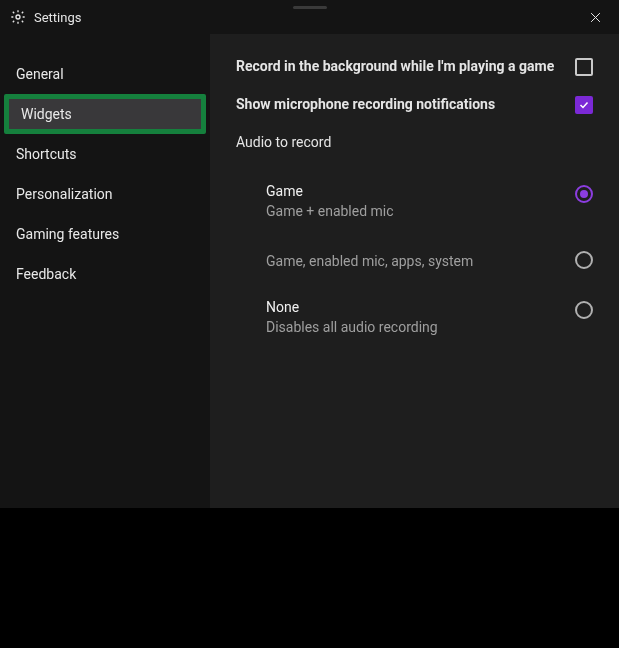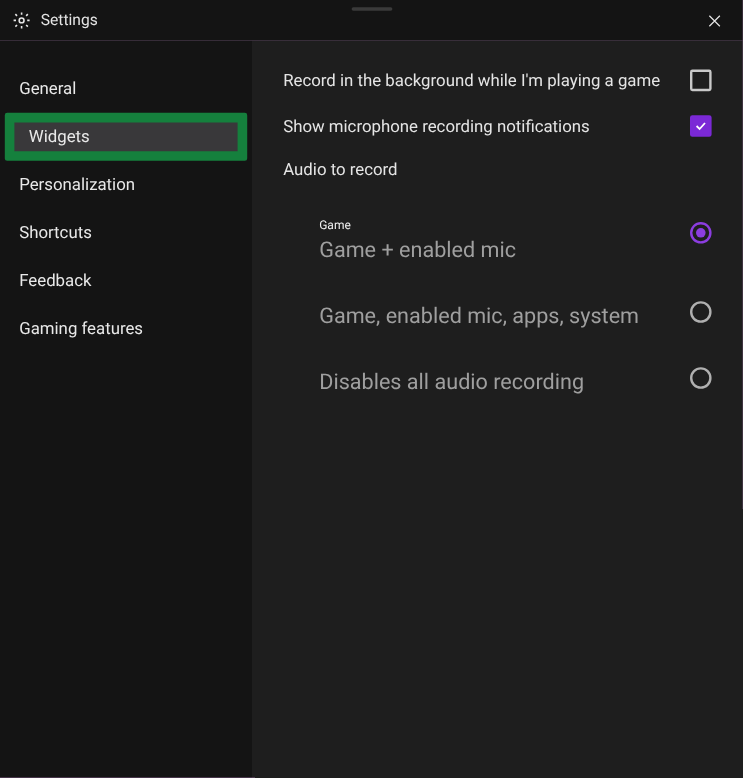--- a/index.html
+++ b/index.html
@@ -6,22 +6,22 @@
     body {
       font-family: "Segoe UI", Roboto, Arial, sans-serif;
       background:#000;
       width:619px;
       height:648px;
       overflow:hidden;
     }
     .window {
       position:relative;
       width:619px;
-      height:648px;
-      background:#f0abfc;
+      height:508px;
+      background:#bef264;
     }
     .titlebar {
       display:flex;
       align-items:center;
       height:34px;
       padding:0 10px;
       color:#e5e5e5;
       background:#141414;
     }
     .titlebar .gear { flex:0 0 auto; display:flex; align-items:center; justify-content:center; width:16px; height:16px; }
@@ -51,21 +51,21 @@
     .nav-item {
       display:flex;
       align-items:center;
       height:40px;
       padding:0 16px;
       font-size:14px;
       cursor:pointer;
     }
     .nav-item.active {
       background:#39383a;
-      border:8px solid #15803d;
+      border:5px solid #15803d;
       border-radius:2px;
       margin:0 4px;
       padding:0 12px;
     }
     .content {
       flex:1;
       background:#1e1e1e;
       color:#e9e9e9;
       padding:24px 26px 0 26px;
       position:relative;
@@ -73,23 +73,24 @@
     .section-header {
       display:flex;
       align-items:center;
       gap:8px;
       margin-bottom:18px;
     }
     .section-header .shield { width:14px; height:14px; display:flex; align-items:center; justify-content:center; }
     .section-title { font-size:14.5px; font-weight:600; color:#f1f1f1; }
     .setting-row {
       display:flex;
-      align-items:flex-end;
+      align-items:flex-start;
       justify-content:space-between;
       margin-bottom:20px;
+      font-weight:bold;
     }
     .setting-label { font-size:14px; color:#e5e5e5; }
     .checkbox {
       width:18px; height:18px;
       border:2px solid #c9c9c9;
       border-radius:2px;
       display:flex; align-items:center; justify-content:center;
       cursor:pointer;
     }
     .checkbox.checked {
@@ -99,22 +100,22 @@
     .checkmark { width:12px; height:12px; }
     .subheader { font-size:14px; color:#e5e5e5; margin-bottom:33px; }
     .radio-list { padding-left:30px; }
     .radio-row {
       display:flex;
       align-items:flex-start;
       justify-content:space-between;
       margin-bottom:30px;
       cursor:pointer;
     }
-    .radio-text .radio-title { font-size:10px; color:#f1f1f1; }
-    .radio-text .radio-desc { font-size:18px; color:#9f9f9f; margin-top:4px; }
+    .radio-text .radio-title { font-size:14px; color:#f1f1f1; }
+    .radio-text .radio-desc { font-size:14px; color:#9f9f9f; margin-top:4px; }
     .radio {
       flex:0 0 auto;
       width:18px; height:18px;
       border:2px solid #b0b0b0;
       border-radius:50%;
       display:flex; align-items:center; justify-content:center;
       margin-top:2px;
     }
     .radio.sel { border-color:#8c3de0; }
     .radio.sel .dot {
@@ -144,30 +145,30 @@
   <div class="body">
     <div class="sidebar">
       <div class="nav-spacer"></div>
       <div class="nav-item">
           <span>General</span>
         </div>
       <div class="nav-item active">
           <span>Widgets</span>
         </div>
       <div class="nav-item">
+          <span>Shortcuts</span>
+        </div>
+      <div class="nav-item">
           <span>Personalization</span>
         </div>
       <div class="nav-item">
-          <span>Shortcuts</span>
+          <span>Gaming features</span>
         </div>
       <div class="nav-item">
           <span>Feedback</span>
-        </div>
-      <div class="nav-item">
-          <span>Gaming features</span>
         </div>
     </div>
 
     <div class="content">
 
       <div class="setting-row">
         <span class="setting-label">Record in the background while I'm playing a game</span>
         <span class="checkbox"></span>
       </div>
 
@@ -193,20 +194,21 @@
             </span>
         </div>
         <div class="radio-row">
           <div class="radio-text">
             <div class="radio-desc">Game, enabled mic, apps, system</div>
           </div>
           <span class="radio"></span>
         </div>
         <div class="radio-row">
           <div class="radio-text">
+            <div class="radio-title">None</div>
             <div class="radio-desc">Disables all audio recording</div>
           </div>
           <span class="radio"></span>
         </div>
       </div>
     </div>
   </div>
 </div>
 
 </body></html>

